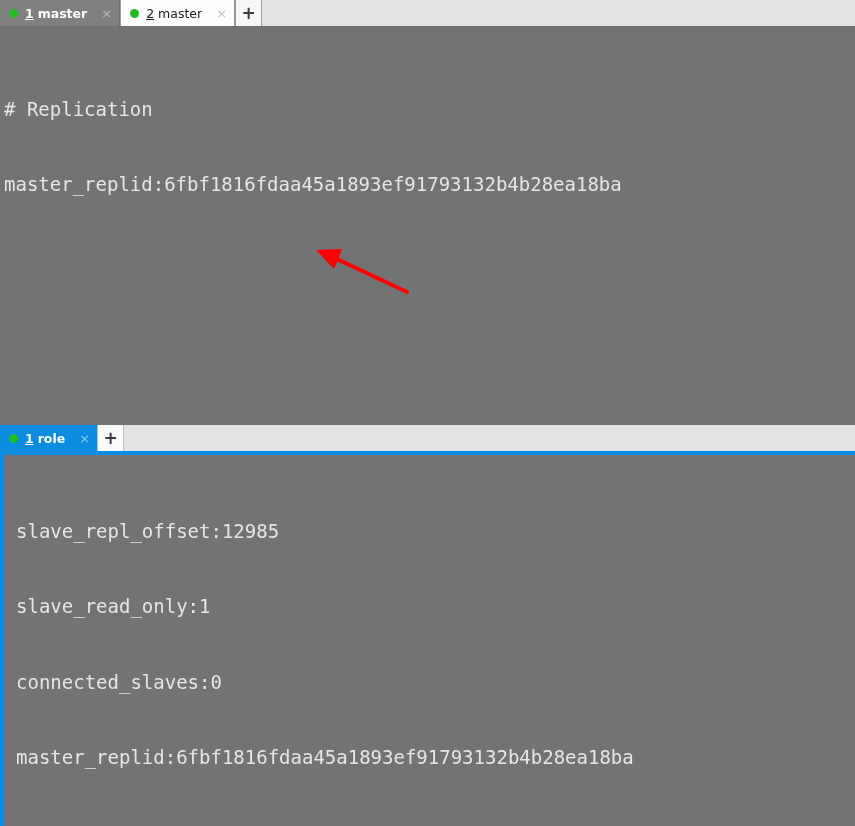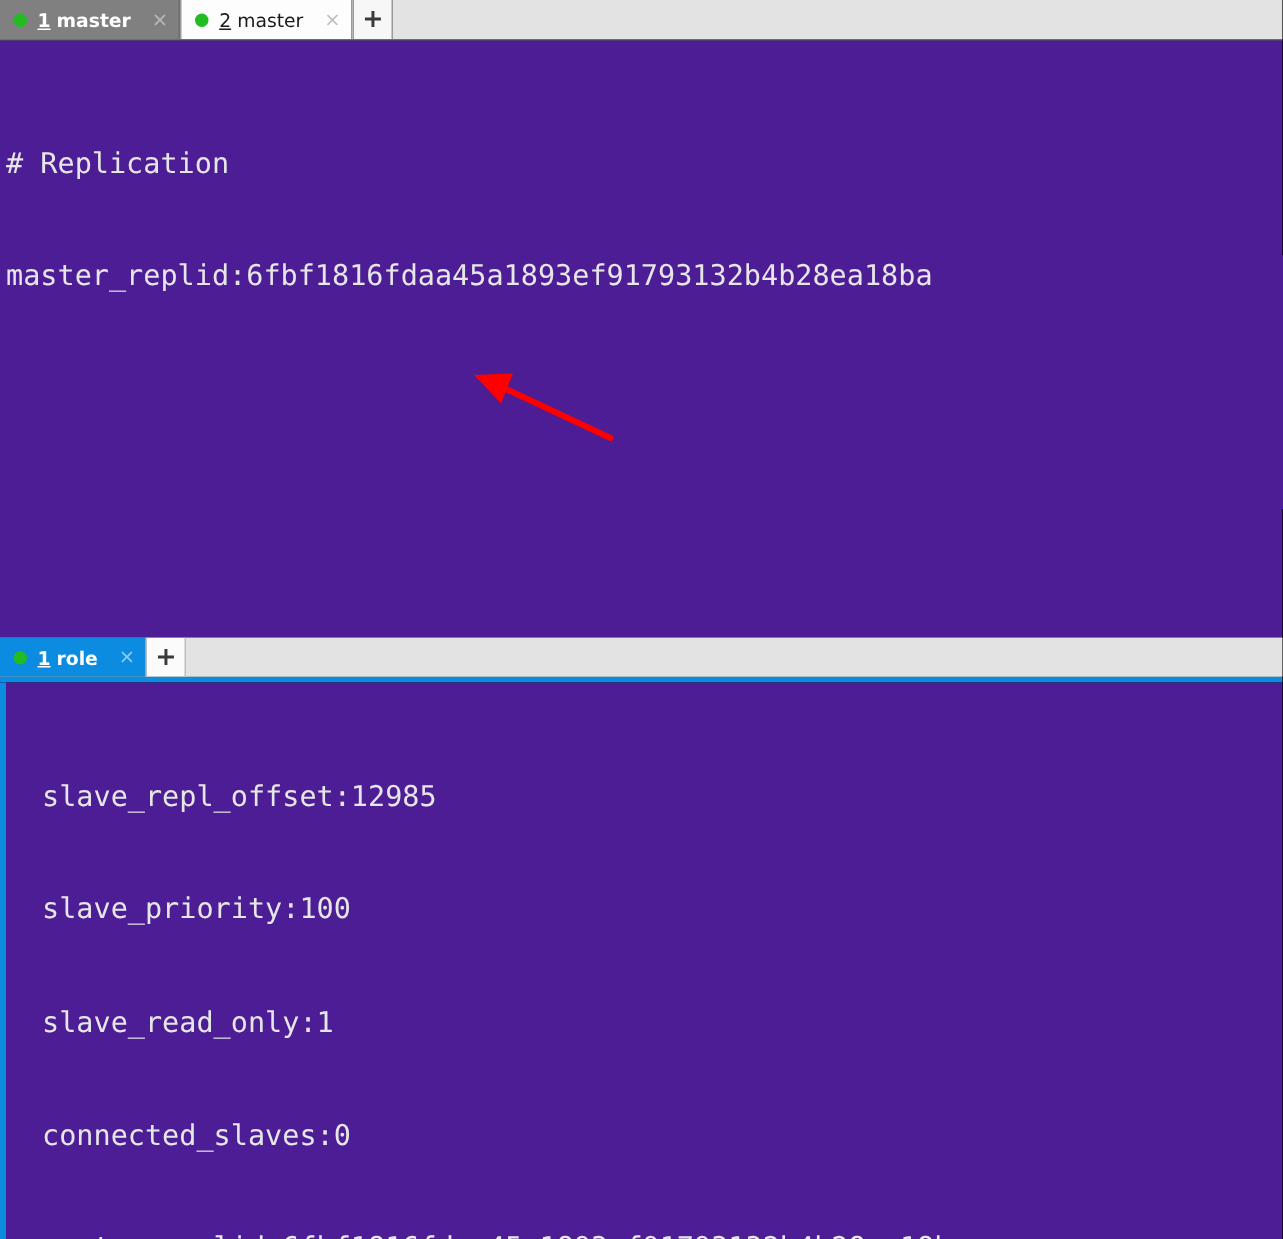--- a/index.html
+++ b/index.html
@@ -132,35 +132,35 @@
     border-left: 1px solid #bdbdbd;
     border-right: 1px solid #bdbdbd;
   }
   .tabbar-filler { flex: 1 1 auto; height: 26px; }
   .tabbar-dark .tabbar-filler { background: #e3e3e3; }
   .tabbar-light .tabbar-filler { background: #e3e3e3; }
 
   
   .term {
     position: relative;
-    background: #4c1d95;
+    background: #737373;
     color: #e6e6e6;
     font-family: "DejaVu Sans Mono", monospace;
     font-size: 19px;
     line-height: 25.1px;
     padding: 20px 0 0 4px;
     box-sizing: border-box;
     white-space: pre;
     overflow: hidden;
   }
   #term-master { height: 398px; }
   #term-slave  {
     height: 371px;
     padding-top: 14px;
-    padding-left: 24px;
+    padding-left: 12px;
     border-left: 4px solid #0c8ce0;
   }
   .term-line { height: 25.1px; }
 
   
   .arrow-svg {
     position: absolute;
     pointer-events: none;
   }
   #arrow-master { left: 300px; top: 205px; }
@@ -222,21 +222,20 @@
         <span class="tab-close">×</span>
       </div>
       <div class="tab-add on-light">+</div>
       <div class="tabbar-filler"></div>
     </div>
 
     <div class="focus-strip"></div>
 
     <div class="term" id="term-slave">
       <div class="term-line">slave_repl_offset:12985</div>
-      <div class="term-line">slave_priority:100</div>
       <div class="term-line">slave_read_only:1</div>
       <div class="term-line">connected_slaves:0</div>
       <div class="term-line">master_replid:6fbf1816fdaa45a1893ef91793132b4b28ea18ba</div>
       
       
       
       
       
       
       

